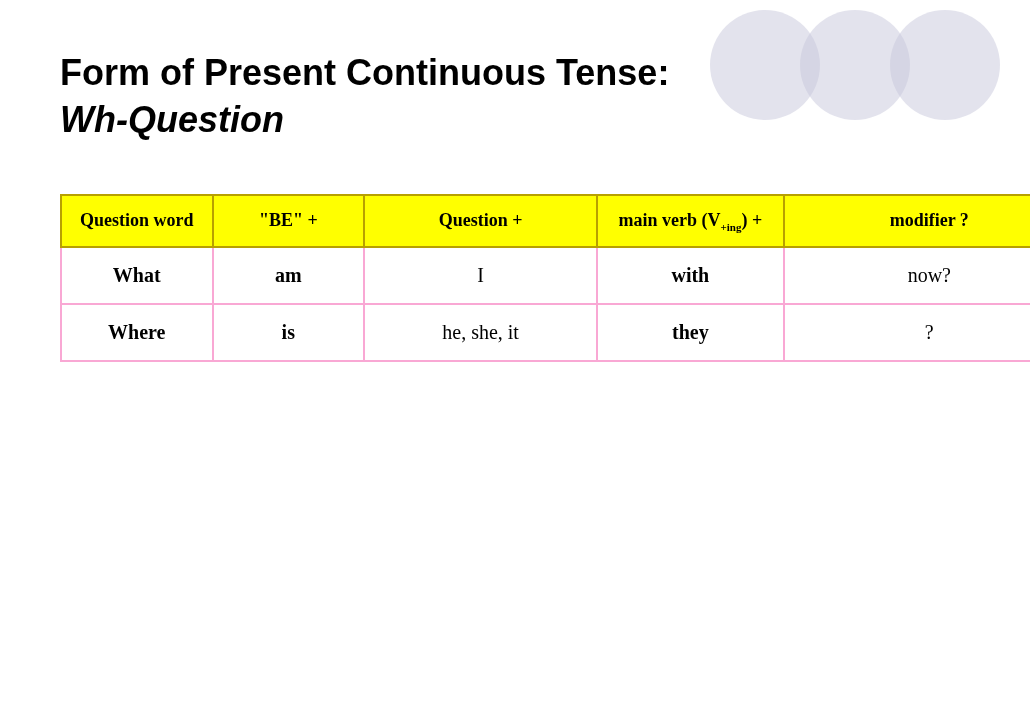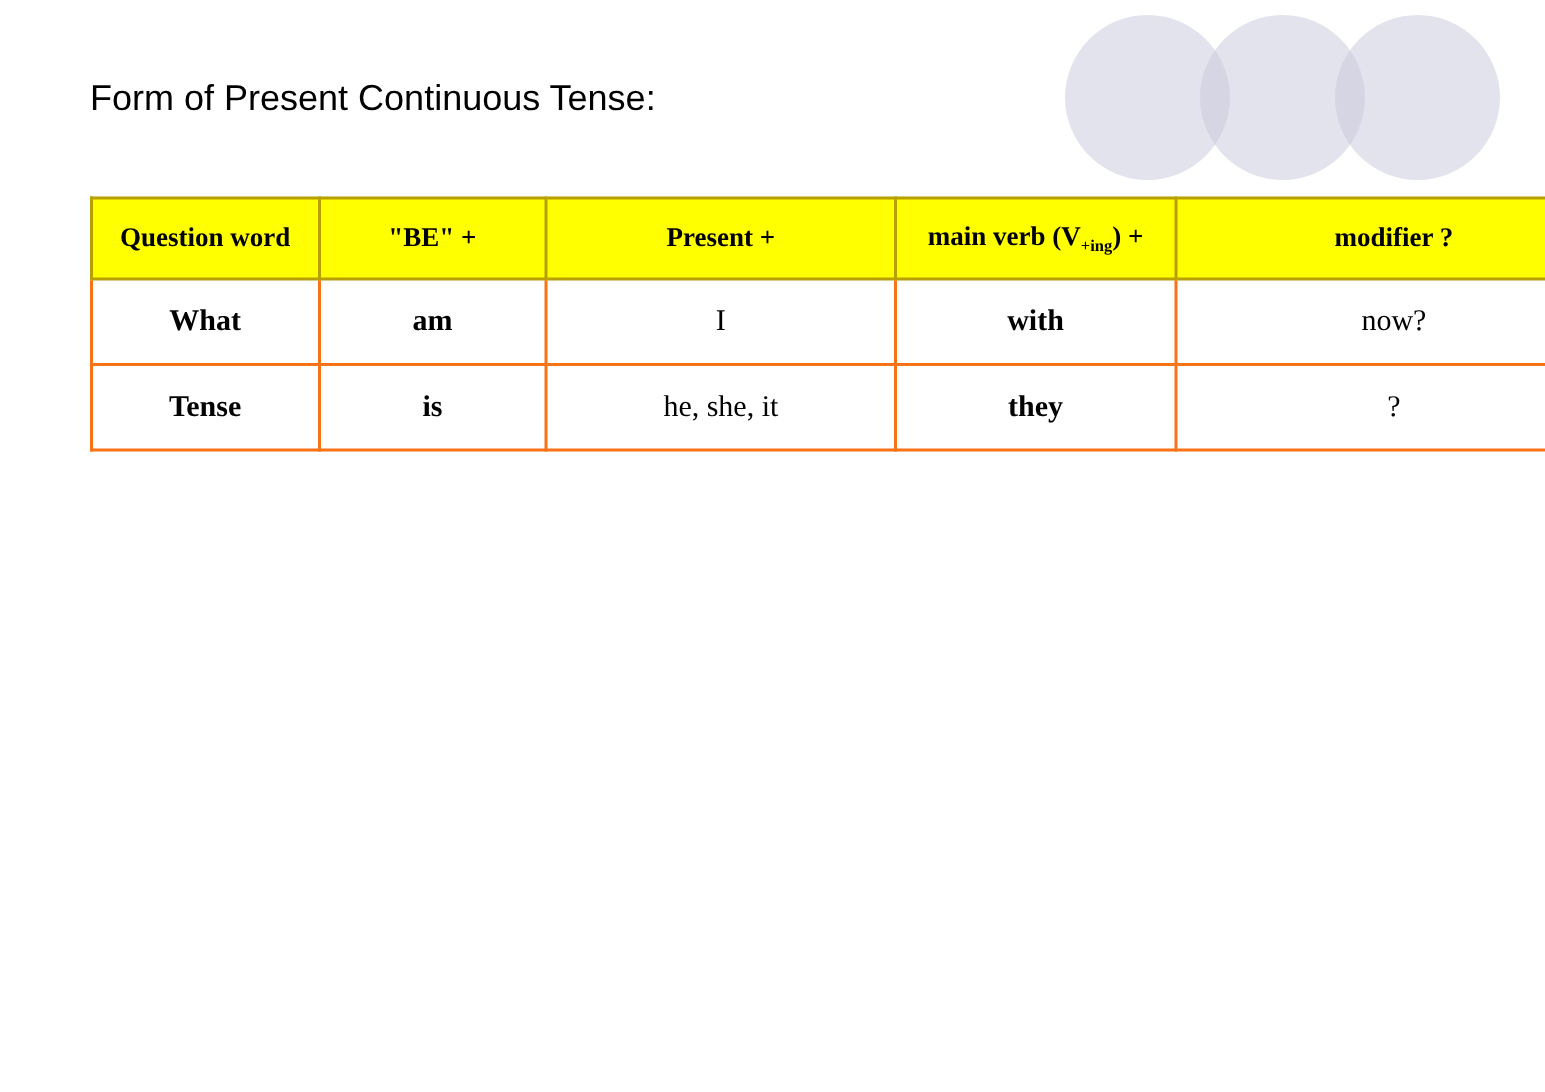--- a/index.html
+++ b/index.html
@@ -39,22 +39,22 @@
     }
     .circle:first-child { margin-left: 0; }
 
     .header {
       margin-top: 10px;
       margin-bottom: 50px;
       max-width: 680px;
     }
 
     .header h1 {
-      font-size: 24px;
-      font-weight: 400;
+      font-size: 36px;
+      font-weight: 700;
       color: #000000;
       line-height: 1.3;
     }
 
     .header h1 em {
       font-style: italic;
     }
 
     
     .table-wrapper {
@@ -72,21 +72,21 @@
       border: 2px solid #b8a000;
       padding: 14px 18px;
       text-align: center;
       font-size: 18px;
       font-weight: 700;
       color: #000;
       vertical-align: middle;
     }
 
     table tbody tr td {
-      border: 2px solid #f97316;
+      border: 2px solid #f9a8d4;
       padding: 16px 18px;
       text-align: center;
       font-size: 20px;
       color: #000;
       vertical-align: middle;
     }
 
     .col-question { width: 130px; }
     .col-be { width: 130px; }
     .col-subject { width: 200px; }
@@ -106,35 +106,36 @@
 
   <div class="circles">
     <div class="circle"></div>
     <div class="circle"></div>
     <div class="circle"></div>
   </div>
 
   <div class="header">
     <h1>
       <span>Form of Present Continuous Tense:</span><br>
+      <em>Wh-Question</em>
     </h1>
   </div>
 
   <div class="table-wrapper">
     <table>
       <thead>
         <tr>
           <th class="col-question">
             <span>Question word</span>
           </th>
           <th class="col-be">
             <span>"BE"  +</span>
           </th>
           <th class="col-subject">
-            <span>Present +</span>
+            <span>Question +</span>
           </th>
           <th class="col-verb">
             main verb (V<sub>+ing</sub>) +
           </th>
           <th class="col-modifier">
             <span>modifier ?</span>
           </th>
         </tr>
       </thead>
       <tbody>
@@ -142,21 +143,21 @@
         <tr>
           <td class="bold-cell col-question">What</td>
           <td class="bold-cell col-be">am</td>
           <td class="col-subject">I</td>
           <td class="bold-cell col-verb">with</td>
           <td class="col-modifier">now?</td>
         </tr>
 
 
         <tr>
-          <td class="bold-cell col-question">Tense</td>
+          <td class="bold-cell col-question">Where</td>
           <td class="bold-cell col-be">is</td>
           <td class="col-subject">he, she, it</td>
           <td class="bold-cell col-verb">they</td>
           <td class="col-modifier">?</td>
         </tr>
       </tbody>
     </table>
   </div>
 </div>
 

